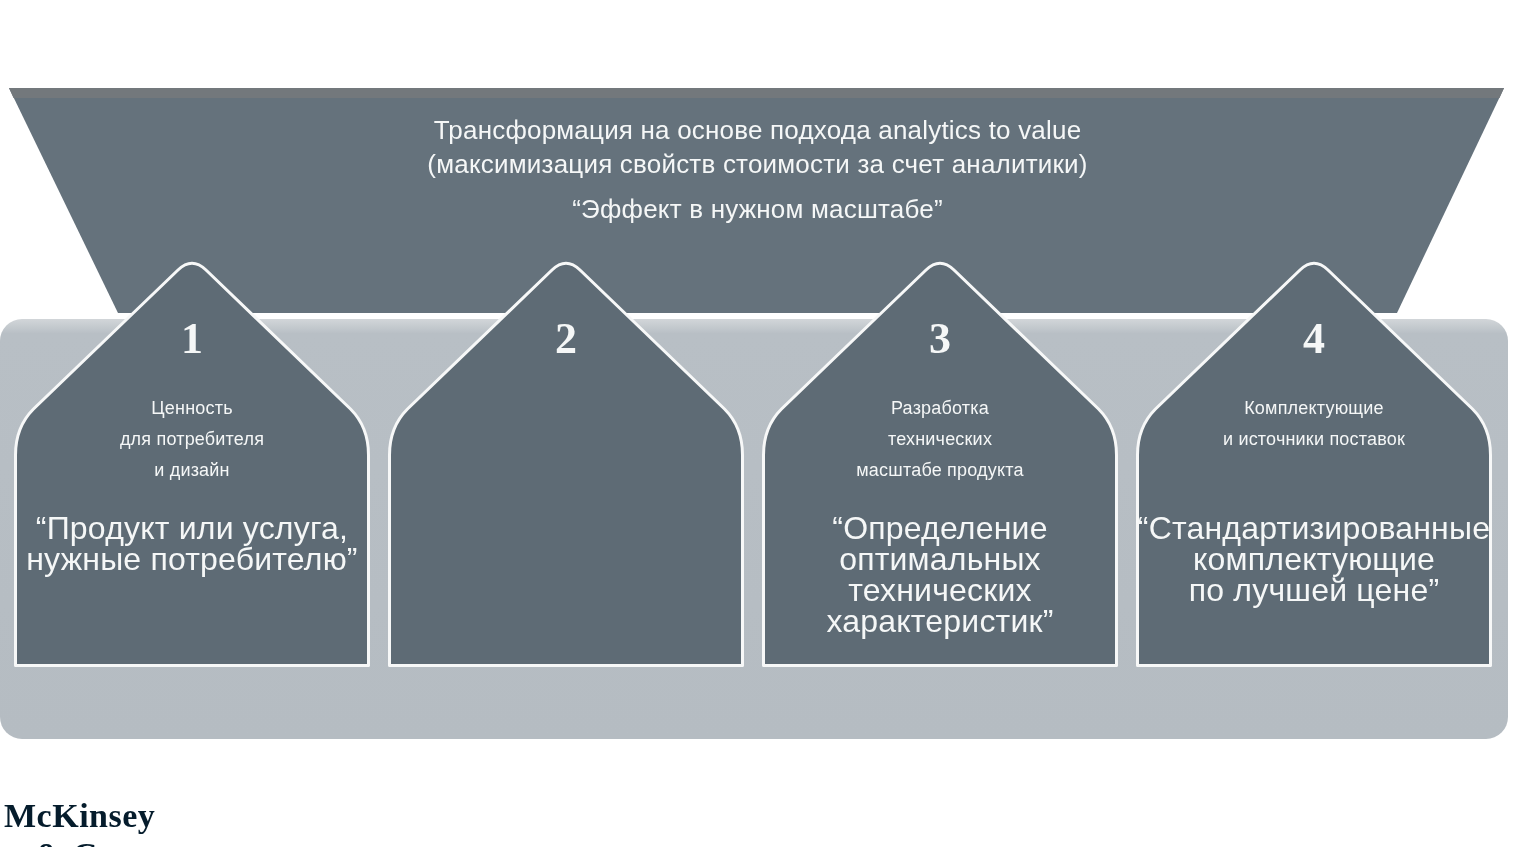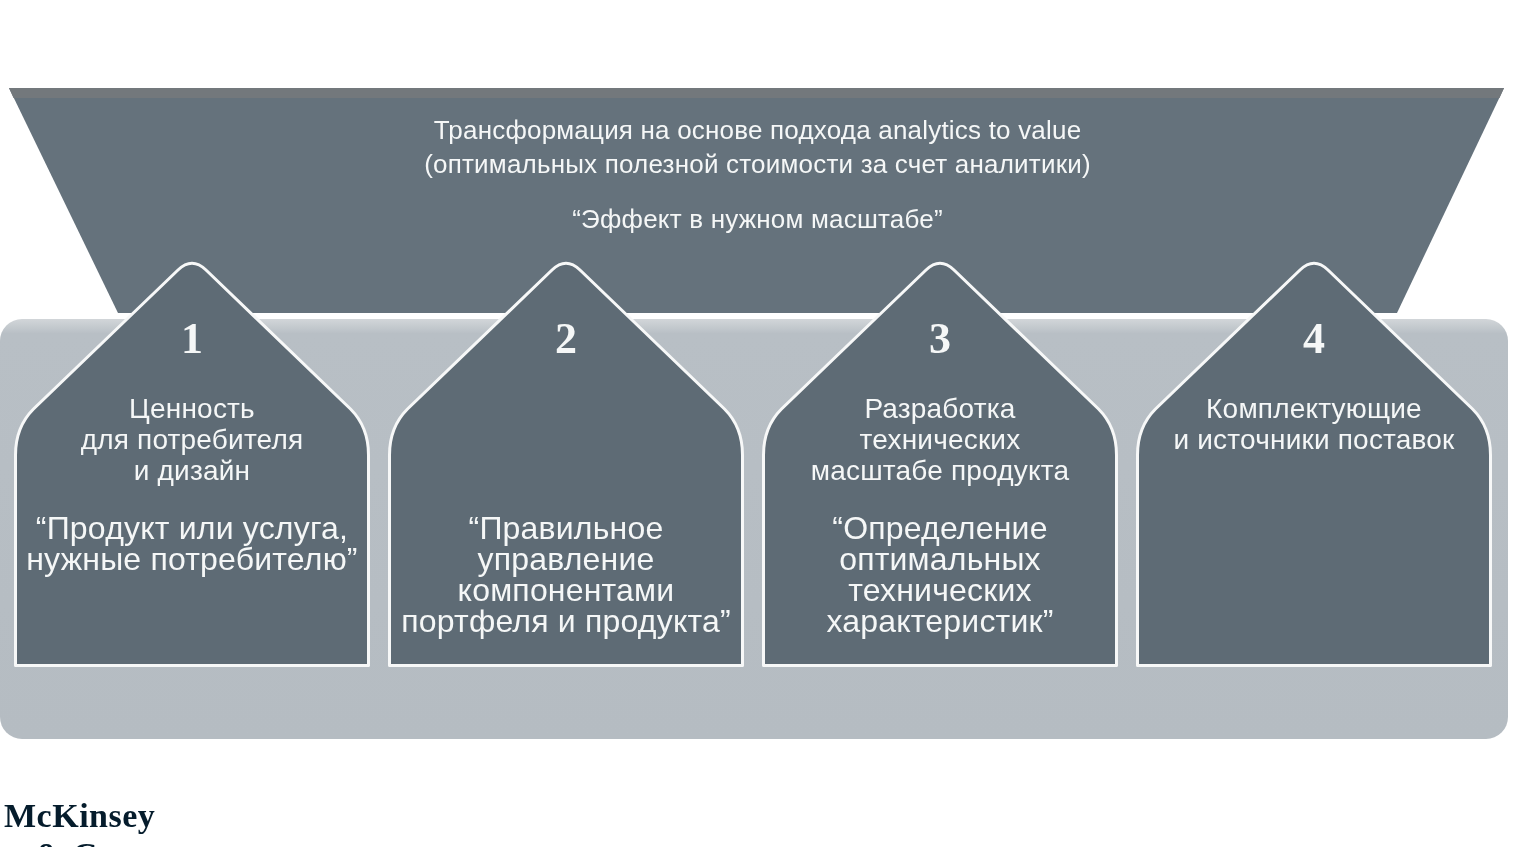--- a/index.html
+++ b/index.html
@@ -5,33 +5,33 @@
   html,body{margin:0;padding:0;background:#ffffff;}
   .stage{
     position:relative;width:1515px;height:847px;background:#ffffff;
     overflow:hidden;font-family:"Liberation Sans",sans-serif;
   }
   .shapes{position:absolute;left:0;top:0;width:1515px;height:847px;display:block;}
   .funnel-head{
     position:absolute;left:0;top:113px;width:1515px;text-align:center;
     color:#F5F7F7;font-size:26px;line-height:34px;letter-spacing:.2px;
   }
-  .funnel-quote{margin-top:21px;}
+  .funnel-quote{margin-top:11px;}
   .step-text{
     position:absolute;top:255px;width:356px;height:412px;
     text-align:center;color:#F5F7F7;
   }
   .step-num{
     position:absolute;top:62px;left:0;right:0;
     font-family:"Liberation Serif","DejaVu Serif",serif;
     font-weight:700;font-size:44px;line-height:44px;
   }
   .step-title{
     position:absolute;top:138px;left:0;right:0;
-    font-size:28px;line-height:31px;white-space:pre-line;letter-spacing:.2px;
+    font-size:18px;line-height:31px;white-space:pre-line;letter-spacing:.2px;
   }
   .step-quote{
     position:absolute;top:258px;left:0;right:0;
     font-size:32px;line-height:31px;white-space:pre-line;letter-spacing:.2px;
   }
   .logo{
     position:absolute;left:4px;top:796px;
     font-family:"Liberation Serif","DejaVu Serif",serif;font-weight:700;
     color:#051C2C;font-size:34px;line-height:39px;letter-spacing:.5px;
   }
@@ -60,55 +60,55 @@
     <g fill="#5E6B75" stroke="#F7F8F8" stroke-width="3" stroke-linejoin="round">
       <path transform="translate(14,255)" d="M1.5 410.5 L1.5 200 Q1.5 172 19.5 154 L164 15 Q178 1.5 192 15 L336.5 154 Q354.5 172 354.5 200 L354.5 410.5 Z"></path>
       <path transform="translate(388,255)" d="M1.5 410.5 L1.5 200 Q1.5 172 19.5 154 L164 15 Q178 1.5 192 15 L336.5 154 Q354.5 172 354.5 200 L354.5 410.5 Z"></path>
       <path transform="translate(762,255)" d="M1.5 410.5 L1.5 200 Q1.5 172 19.5 154 L164 15 Q178 1.5 192 15 L336.5 154 Q354.5 172 354.5 200 L354.5 410.5 Z"></path>
       <path transform="translate(1136,255)" d="M1.5 410.5 L1.5 200 Q1.5 172 19.5 154 L164 15 Q178 1.5 192 15 L336.5 154 Q354.5 172 354.5 200 L354.5 410.5 Z"></path>
     </g>
   </svg>
 
   <div class="funnel-head">
     <div>Трансформация на основе подхода analytics to value</div>
-    <div>(оптимальных полезной стоимости за счет аналитики)</div>
+    <div>(максимизация свойств стоимости за счет аналитики)</div>
     <div class="funnel-quote">“Эффект в нужном масштабе”</div>
   </div>
 
   <div class="step-text" style="left:14px">
     <div class="step-num">1</div>
     <div class="step-title">Ценность
 для потребителя
 и дизайн</div>
     <div class="step-quote">“Продукт или услуга,
 нужные потребителю”</div>
   </div>
 
   <div class="step-text" style="left:388px">
     <div class="step-num">2</div>
-    <div class="step-quote">“Правильное управление
-компонентами
-портфеля и продукта”</div>
   </div>
 
   <div class="step-text" style="left:762px">
     <div class="step-num">3</div>
     <div class="step-title">Разработка
 технических
 масштабе продукта</div>
     <div class="step-quote">“Определение
 оптимальных
 технических
 характеристик”</div>
   </div>
 
   <div class="step-text" style="left:1136px">
     <div class="step-num">4</div>
     <div class="step-title">Комплектующие
 и источники поставок</div>
+    <div class="step-quote">“Стандартизированные
+комплектующие
+по лучшей цене”</div>
   </div>
 
   <div class="logo">
     <div>McKinsey</div>
     <div class="logo-line2">&amp; Company</div>
   </div>
 
 </div>
 
 </body></html>

